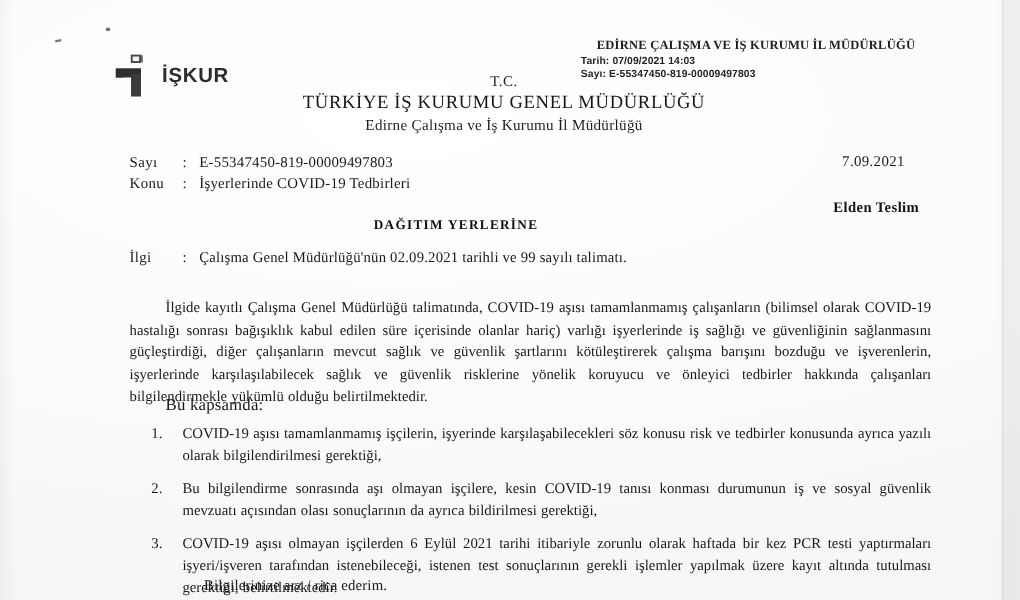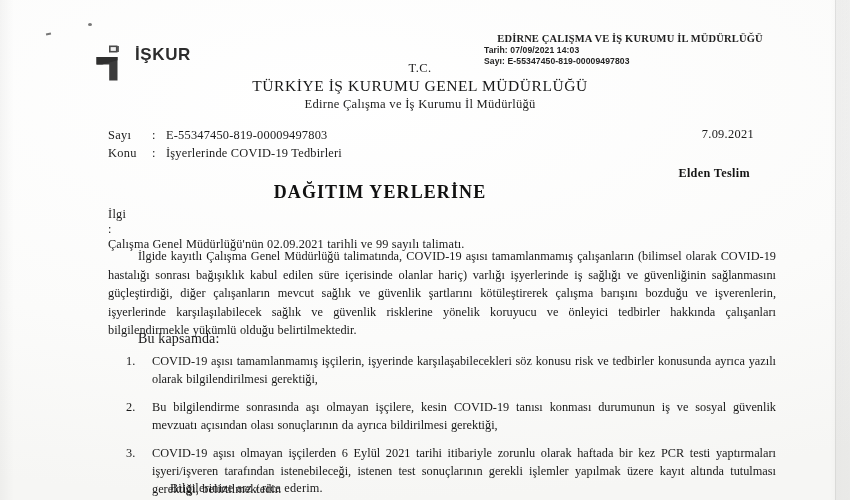--- a/index.html
+++ b/index.html
@@ -84,20 +84,21 @@
     padding-left: 14px;
     color: #232323;
   }
 
   
   #logo-block {
     position: absolute;
     left: 96px;
     top: 45px;
     display: flex;
+    align-items: center;
     gap: 9px;
   }
   #logo-mark {
     position: relative;
     width: 30px;
     height: 36px;
   }
   #logo-text {
     font-family: "Liberation Sans", sans-serif;
     font-weight: bold;
@@ -152,52 +153,51 @@
     right: 96px;
     top: 127px;
     font-size: 12.4px;
     letter-spacing: .3px;
     color: #1a1a1a;
     white-space: nowrap;
     font-family: Liberation Serif, serif;
   }
   #delivery-note {
     position: absolute;
-    right: 100px;
+    right: 84px;
     top: 166px;
     font-size: 12.2px;
     font-weight: bold;
     letter-spacing: .35px;
     color: #141414;
     white-space: nowrap;
   }
 
   
   #dist-heading {
     position: absolute;
     left: 0;
     top: 182px;
     width: 760px;
     text-align: center;
-    font-size: 18px;
+    font-size: 11px;
     font-weight: bold;
     letter-spacing: 1.1px;
     color: #111111;
   }
 
   
   #ilgi-row {
     position: absolute;
     left: 108px;
     top: 207px;
     display: flex;
     font-size: 12.3px;
     color: #1a1a1a;
     white-space: nowrap;
-    flex-direction: column;
   }
   #ilgi-row .ilgi-label { width: 44px; letter-spacing: .3px; }
   #ilgi-row .ilgi-colon { width: 14px; }
   #ilgi-row .ilgi-value { letter-spacing: .15px; }
 
   
   #body-paragraph {
     position: absolute;
     left: 108px;
     top: 235px;

